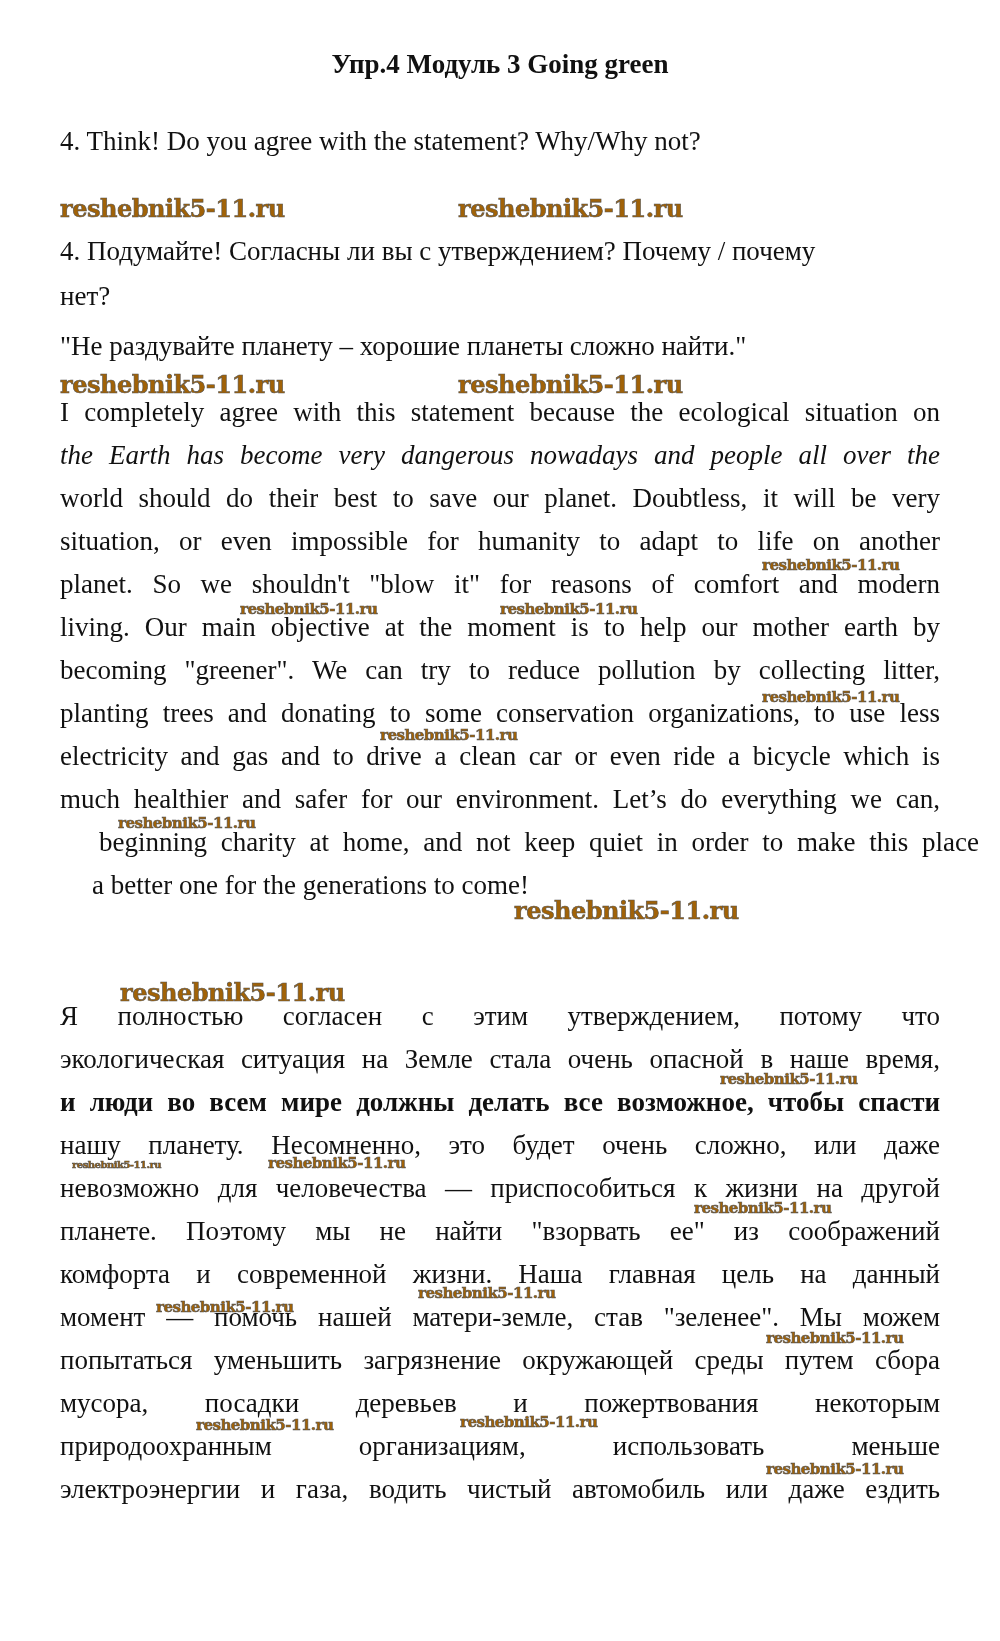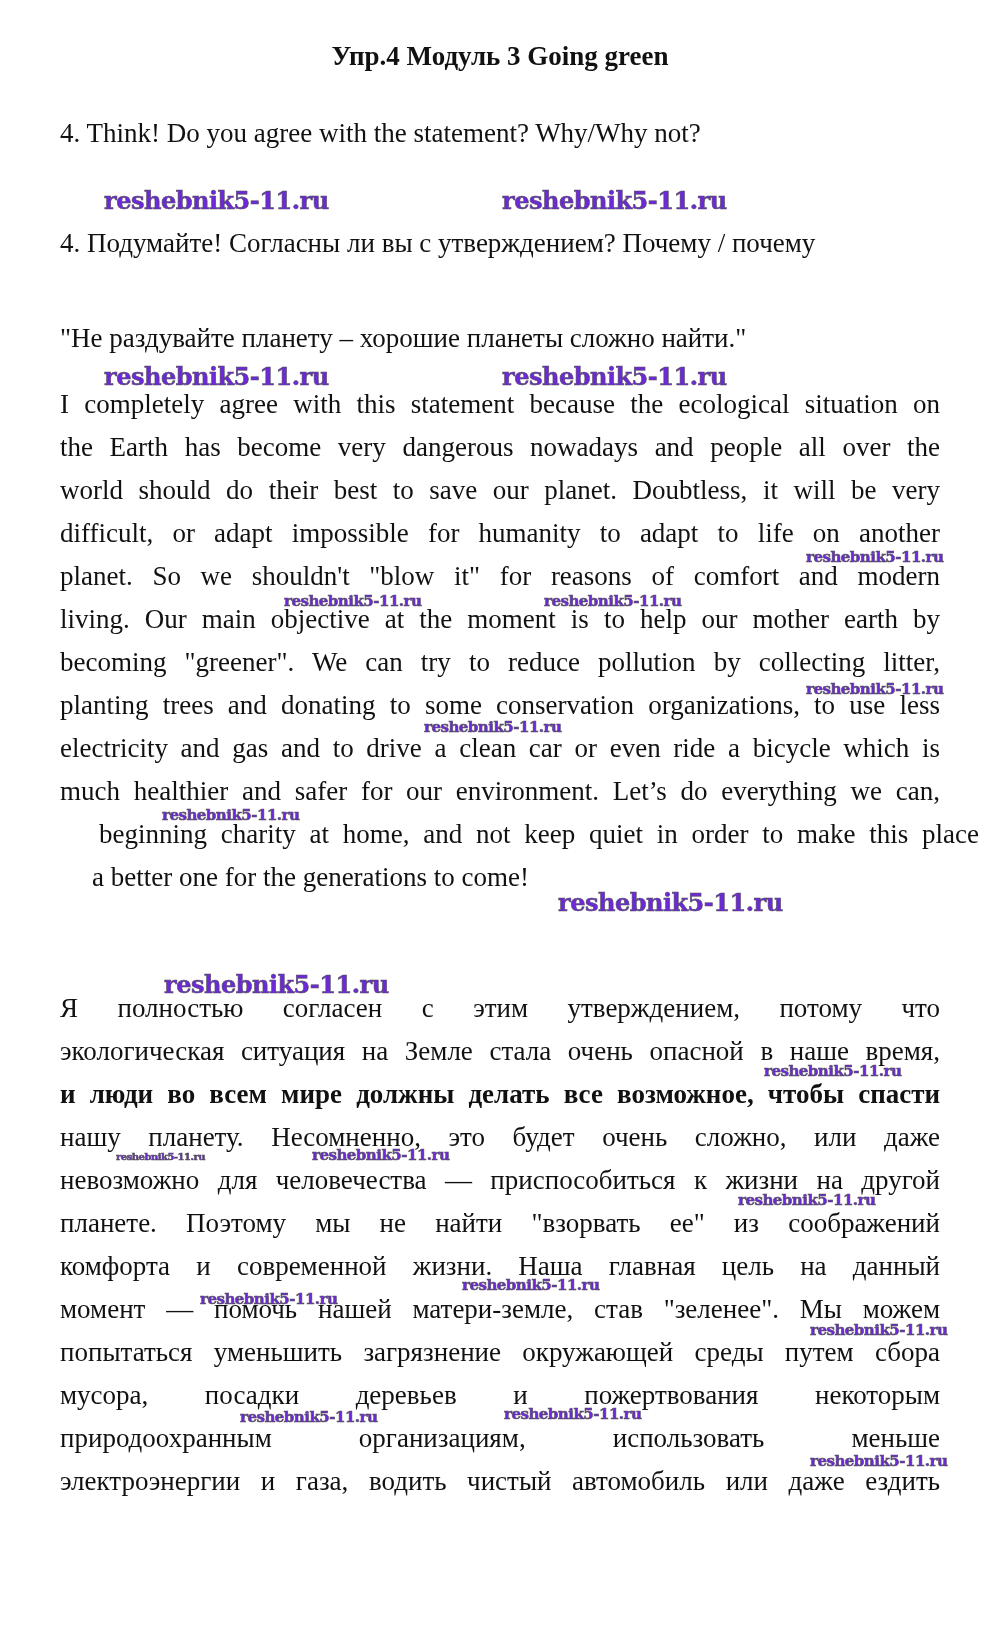--- a/index.html
+++ b/index.html
@@ -1,55 +1,56 @@
 <!DOCTYPE html>
 <html><head>
   <meta charset="utf-8">
   <style>
     html, body { margin: 0; padding: 0; background: #ffffff; }
     body { width: 1000px; height: 1641px; position: relative; overflow: hidden;
            font-family: "Liberation Serif", "DejaVu Serif", serif; color: #111; }
-    .page { position: absolute; left: 0; top: 0; width: 1000px; height: 1509px; }
+    .page { position: absolute; left: 0; top: 8px; width: 1000px; height: 1509px; }
     .title { position: absolute; left: 0; width: 1000px; top: 38px; text-align: center;
              font-weight: bold; font-size: 27px; line-height: 36px; }
     .h { position: absolute; left: 60px; width: 880px; font-weight: normal; font-size: 27px; line-height: 44px; }
     .line { position: absolute; left: 60px; width: 880px; font-size: 27px; line-height: 36px;
             text-align: justify; text-align-last: justify; white-space: nowrap; }
     .line.last { text-align-last: left; }
     .quote { position: absolute; left: 60px; font-size: 27px; line-height: 36px; }
     .wm { position: absolute; font-family: "DejaVu Serif", "Liberation Serif", serif; font-weight: bold;
-          color: #6d28d9; -webkit-text-stroke: 0.6px #555; letter-spacing: -0.5px; white-space: nowrap; margin-left: 44px; }
+          color: #a16207; -webkit-text-stroke: 0.6px #555; letter-spacing: -0.5px; white-space: nowrap; }
     .wm.big { font-size: 24px; }
     .wm.small { font-size: 15px; }
     .wm.tiny { font-size: 10px; }
   </style>
 </head>
 <body>
 
 <div class="page">
 
   <div class="title">Упр.4 Модуль 3 Going green</div>
 
   <div class="h" style="top:111px;">4. Think! Do you agree with the statement? Why/Why not?</div>
 
   <div class="wm big" style="left:60px; top:186px;">reshebnik5-11.ru</div>
   <div class="wm big" style="left:458px; top:186px;">reshebnik5-11.ru</div>
 
   <div class="h" style="top:221px;">4. Подумайте! Согласны ли вы с утверждением? Почему / почему</div>
+  <div class="h" style="top:266px;">нет?</div>
 
   <div class="quote" style="top:320px;">"Не раздувайте планету – хорошие планеты сложно найти."</div>
 
   <div class="wm big" style="left:60px; top:362px;">reshebnik5-11.ru</div>
   <div class="wm big" style="left:458px; top:362px;">reshebnik5-11.ru</div>
 
   <div>
     <div class="line" style="top:386px;">I completely agree with this statement because the ecological situation on</div>
-    <div class="line" style="top:429px;">the Earth has become very dangerous nowadays and people all over the</div>
+    <div class="line" style="top:429px;font-style:italic;">the Earth has become very dangerous nowadays and people all over the</div>
     <div class="line" style="top:472px;">world should do their best to save our planet. Doubtless, it will be very</div>
-    <div class="line" style="top:515px;">difficult, or adapt impossible for humanity to adapt to life on another</div>
+    <div class="line" style="top:515px;">situation, or even impossible for humanity to adapt to life on another</div>
     <div class="line" style="top:558px;">planet. So we shouldn't "blow it" for reasons of comfort and modern</div>
     <div class="line" style="top:601px;">living. Our main objective at the moment is to help our mother earth by</div>
     <div class="line" style="top:644px;">becoming "greener". We can try to reduce pollution by collecting litter,</div>
     <div class="line" style="top:687px;">planting trees and donating to some conservation organizations, to use less</div>
     <div class="line" style="top:730px;">electricity and gas and to drive a clean car or even ride a bicycle which is</div>
     <div class="line" style="top:773px;">much healthier and safer for our environment. Let’s do everything we can,</div>
     <div class="line" style="top:816px;margin-left:39px;">beginning charity at home, and not keep quiet in order to make this place</div>
     <div class="line last" style="top:859px;margin-left:32px;">a better one for the generations to come!</div>
   </div>
 

